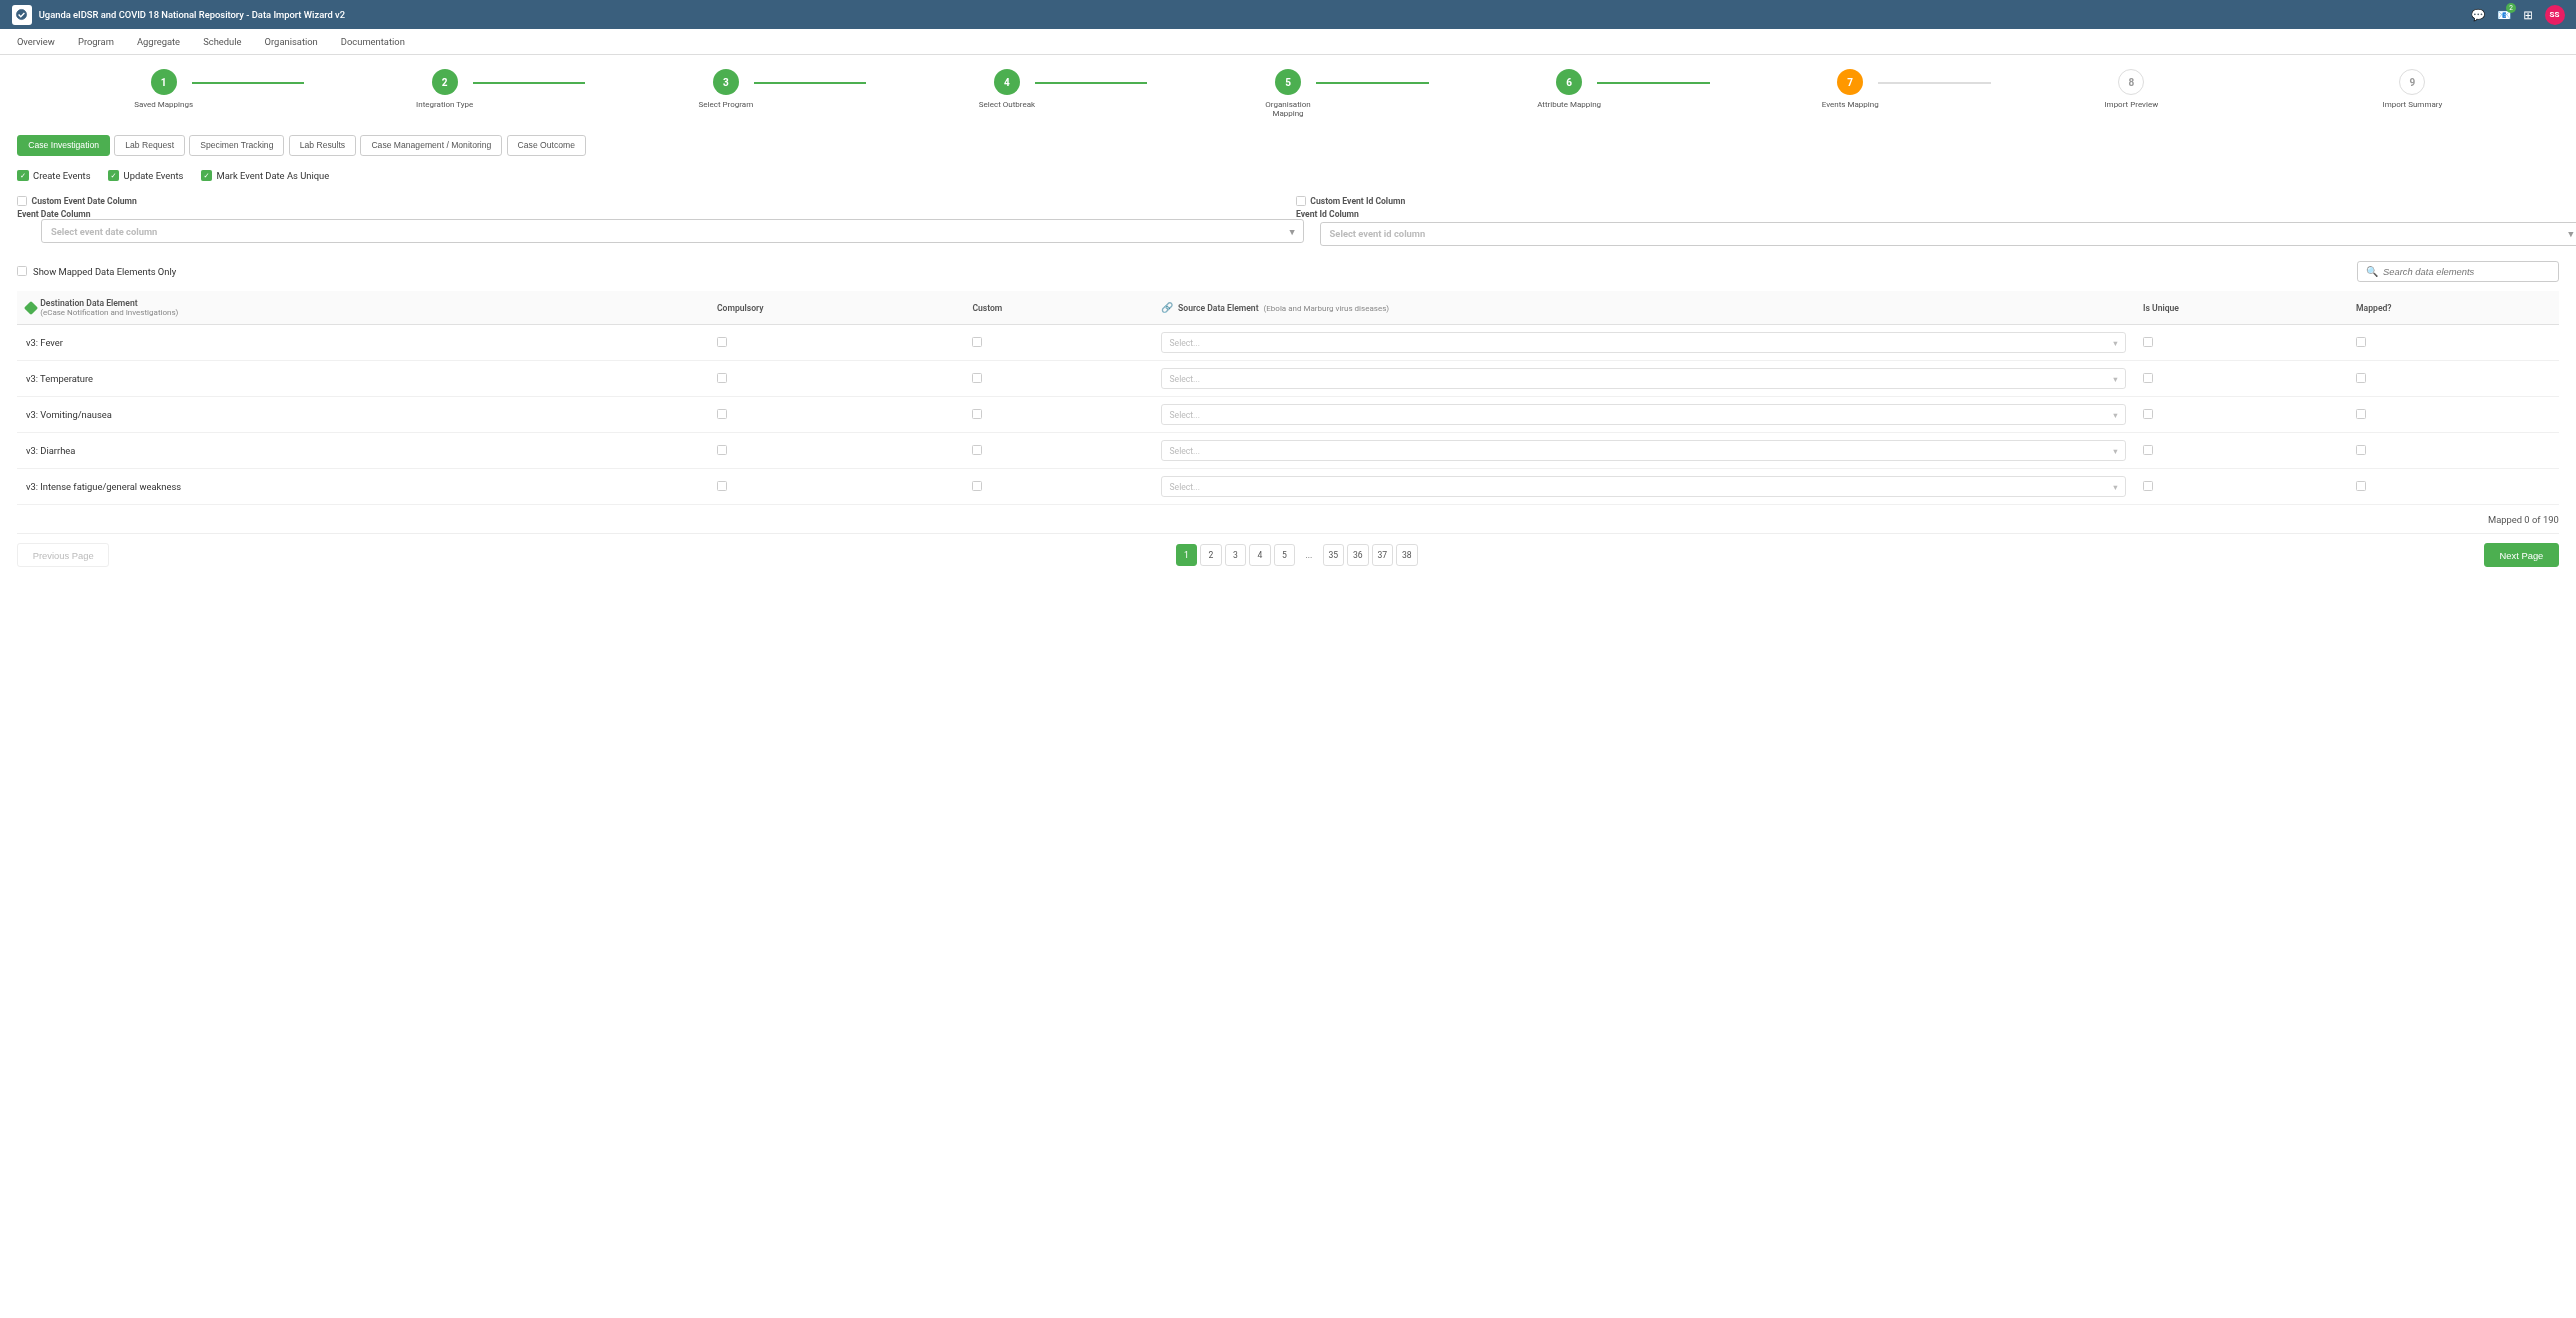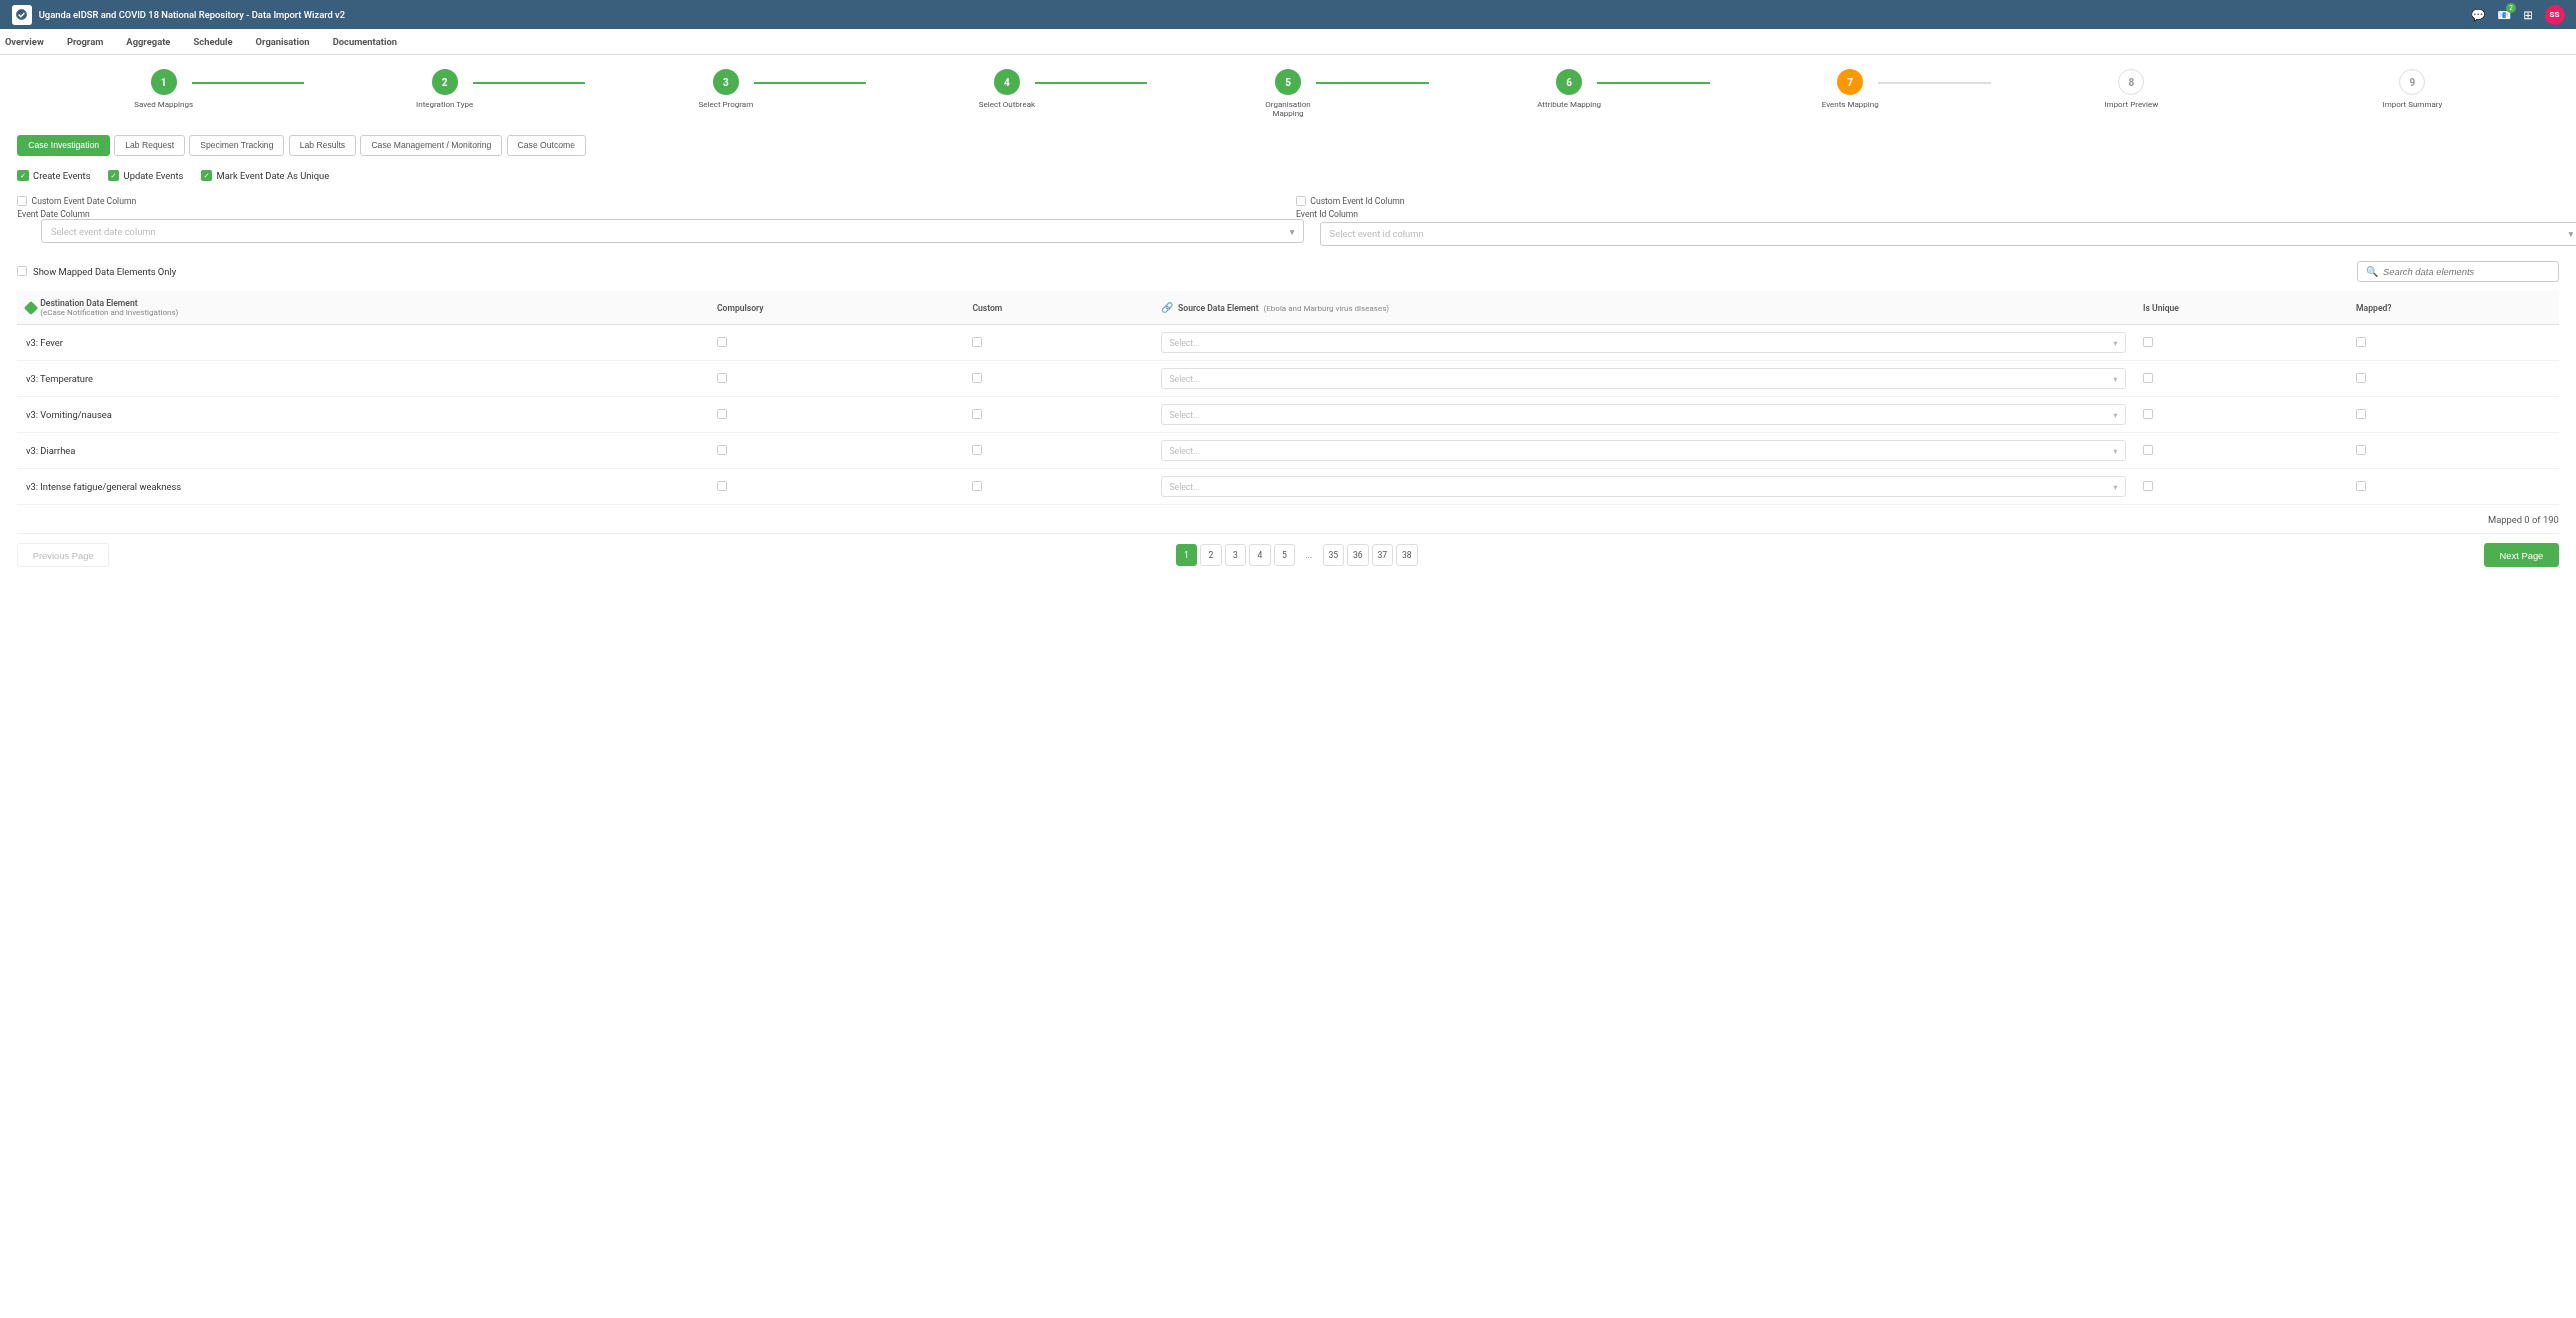--- a/index.html
+++ b/index.html
@@ -31,24 +31,23 @@
       display: flex; align-items: center; justify-content: center;
       font-size: 8px; font-weight: bold; color: white;
     }
 
     
     .nav-bar {
       background: white;
       border-bottom: 0.7px solid #ddd;
       display: flex;
       align-items: flex-start;
-      padding: 0 2px;
+      padding: 0 14px;
       height: 26px;
       gap: 17.3px;
-      font-weight: bold;
     }
     .nav-item {
       font-size: 9.4px; color: #555; cursor: pointer;
       padding: 0 2.9px; height: 100%; display: flex; align-items: center;
     }
 
     
     .content { padding: 14.4px 17.3px; background: white; min-height: calc(100vh - 55px); }
 
     
@@ -87,21 +86,21 @@
     
     .checkbox-row { display: flex; gap: 17.3px; align-items: center; margin-bottom: 14.4px; }
     .checkbox-label { display: flex; align-items: center; gap: 4.3px; font-size: 9.4px; }
     .check-box {
       width: 11.5px; height: 11.5px; border: 1.4px solid #4caf50; background: #4caf50;
       border-radius: 1.4px; display: inline-flex; align-items: center; justify-content: center;
       color: white; font-size: 7.2px;
     }
 
     
-    .column-selectors { display: flex; gap: 16px; margin-bottom: 14.4px; align-items: flex-start; }
+    .column-selectors { display: flex; gap: 16px; margin-bottom: 14.4px; align-items: flex-start; font-weight: bold; }
     .col-selector { flex: 1; }
     .col-selector-sub { display: flex; gap: 4.3px; align-items: center; margin-bottom: 2.9px; font-size: 8.6px; color: #555; }
     .select-box {
       width: 100%; border: 0.7px solid #ccc; border-radius: 2.9px;
       padding: 5.8px 8.6px; font-size: 9.4px; color: #999;
       display: flex; align-items: center; justify-content: space-between;
       background: white;
       margin-left: 24px;
     }
 

